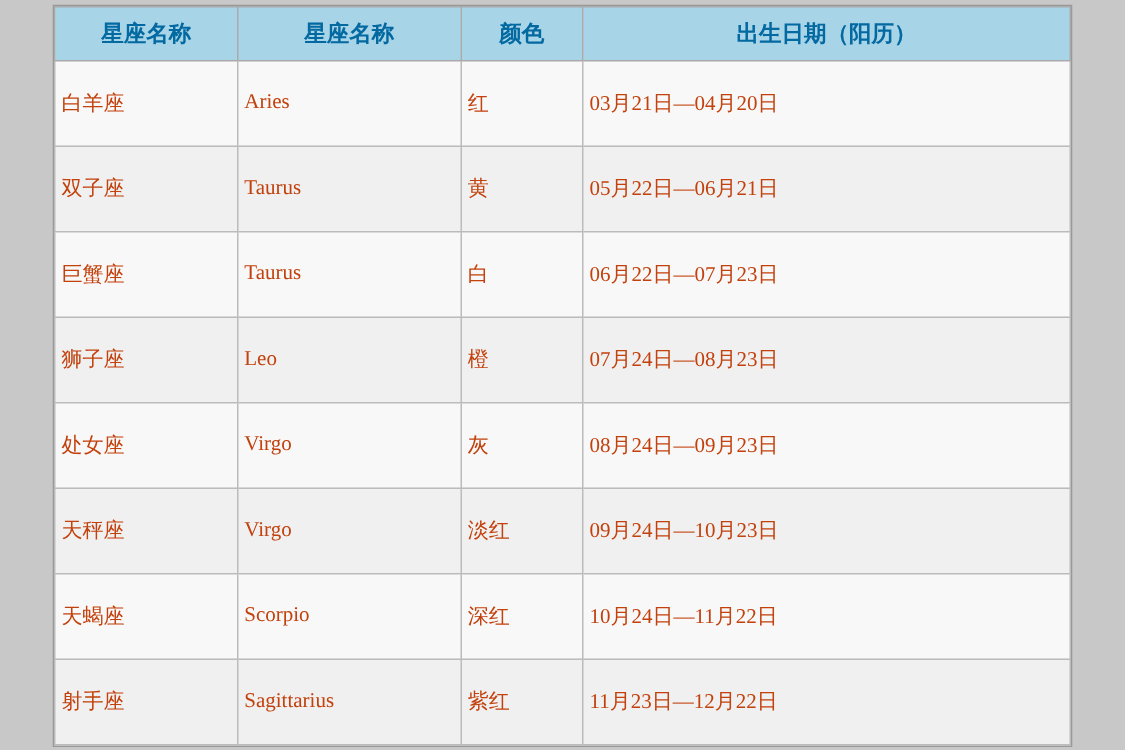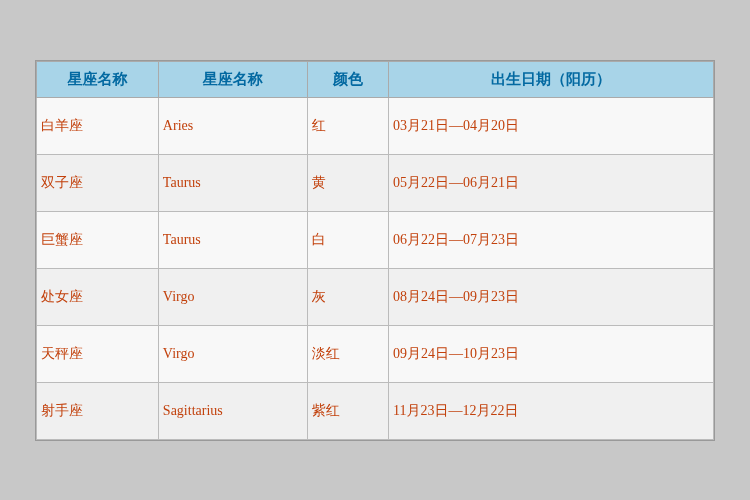--- a/index.html
+++ b/index.html
@@ -83,32 +83,44 @@
           <td>黄</td>
           <td>05月22日—06月21日</td>
         </tr>
         <tr>
           <td>巨蟹座</td>
           <td>Taurus</td>
           <td>白</td>
           <td>06月22日—07月23日</td>
         </tr>
         <tr>
+          <td>狮子座</td>
+          <td>Leo</td>
+          <td>橙</td>
+          <td>07月24日—08月23日</td>
+        </tr>
+        <tr>
           <td>处女座</td>
           <td>Virgo</td>
           <td>灰</td>
           <td>08月24日—09月23日</td>
         </tr>
         <tr>
           <td>天秤座</td>
           <td>Virgo</td>
           <td>淡红</td>
           <td>09月24日—10月23日</td>
         </tr>
         <tr>
+          <td>天蝎座</td>
+          <td>Scorpio</td>
+          <td>深红</td>
+          <td>10月24日—11月22日</td>
+        </tr>
+        <tr>
           <td>射手座</td>
           <td>Sagittarius</td>
           <td>紫红</td>
           <td>11月23日—12月22日</td>
         </tr>
       </tbody>
   </table>
 </div>
 
 </body></html>

